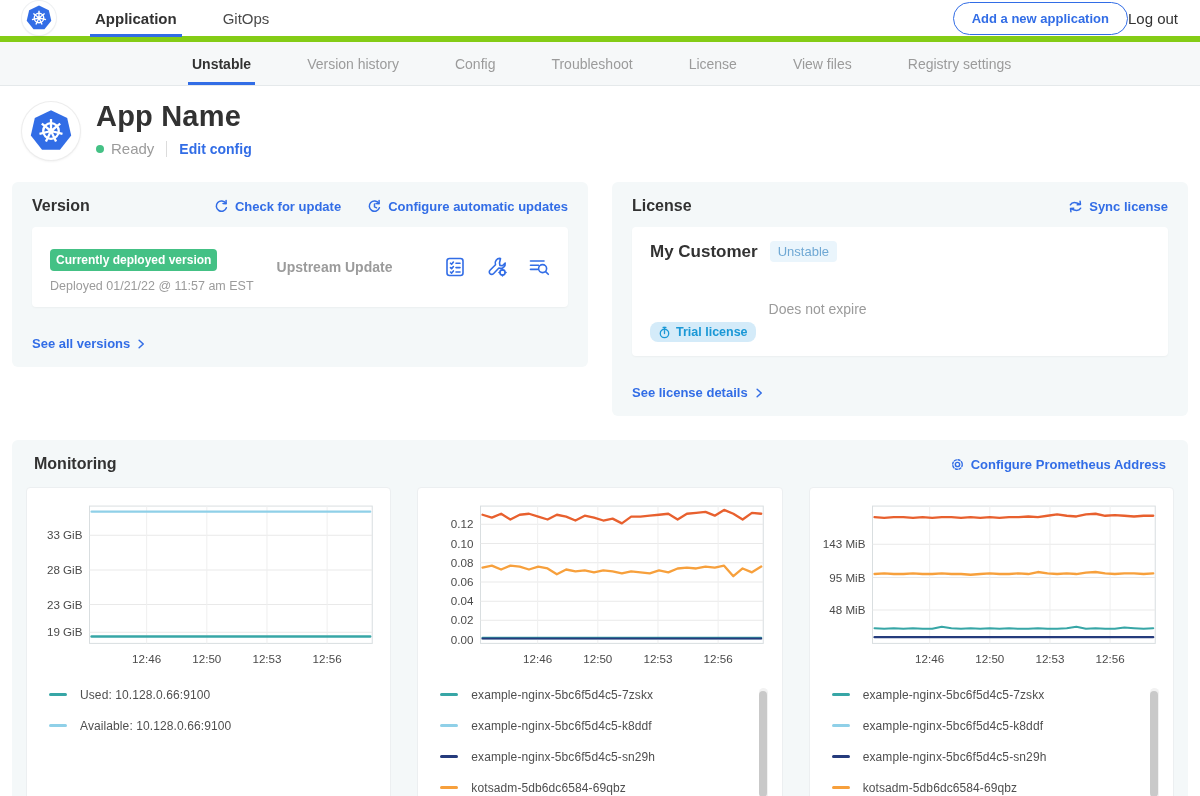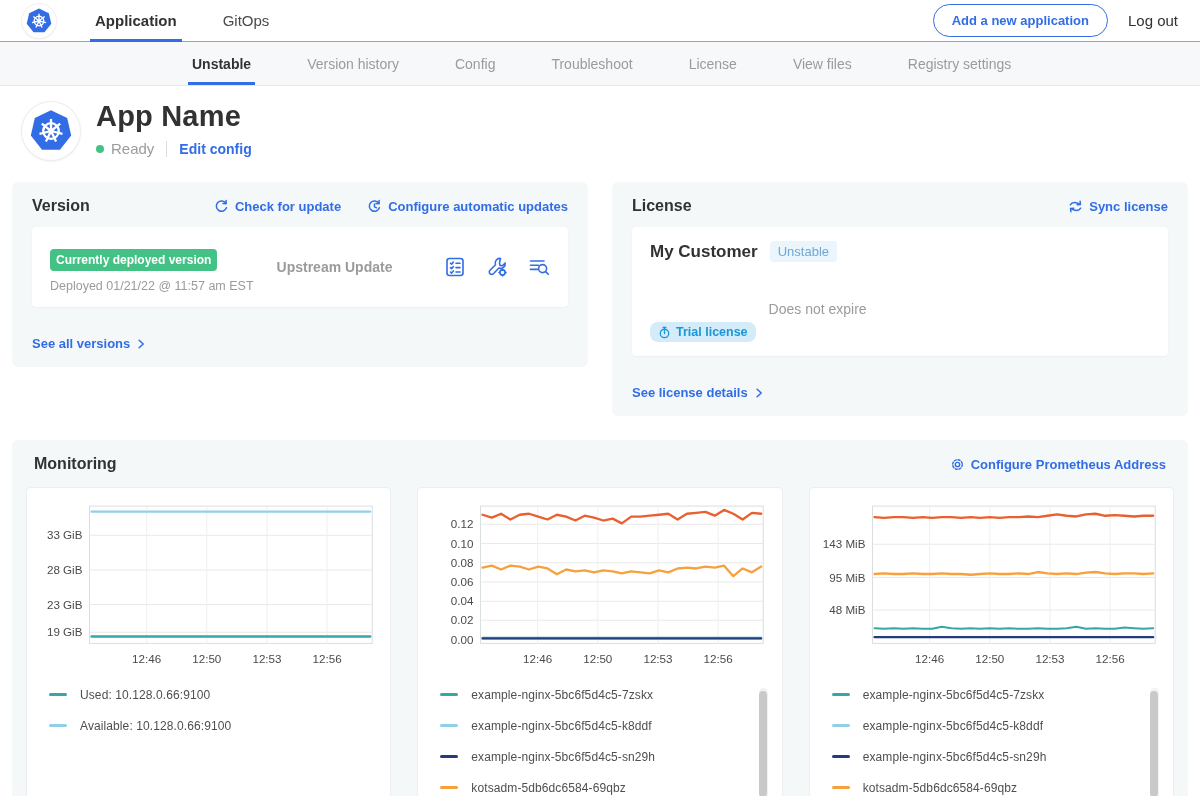--- a/index.html
+++ b/index.html
@@ -1,27 +1,27 @@
 <!DOCTYPE html>
 <html><head>
 <meta charset="utf-8">
 <style>
   * { margin:0; padding:0; box-sizing:border-box; }
   html,body { width:1200px; height:796px; background:#fff; overflow:hidden;
     font-family:"Liberation Sans","DejaVu Sans",sans-serif; color:#323232; }
 
   
-  .topnav { height:42px; display:flex; align-items:center; padding:0 22px; border-bottom:1px solid #84cc16; background:#fff; }
+  .topnav { height:42px; display:flex; align-items:center; padding:0 22px; border-bottom:6px solid #84cc16; background:#fff; }
   .logo-circle { width:34px; height:34px; border-radius:50%; background:#fff; box-shadow:0 0 0 1px #eef0f2, 0 1px 2px rgba(0,0,0,.12); display:flex; align-items:center; justify-content:center; }
   .logo-circle svg { width:28px; height:28px; }
   .topnav-tabs { display:flex; margin-left:34px; height:100%; }
   .topnav-tab { font-size:15px; font-weight:700; color:#323232; padding:0 5px; margin-right:36px; display:flex; align-items:center; height:100%; position:relative; cursor:pointer; }
   .topnav-tab.inactive { color:#4a4a4a; font-weight:400; }
   .topnav-tab.active::after { content:""; position:absolute; left:0; right:0; bottom:-1px; height:3px; background:#326de6; }
-  .topnav-right { margin-left:auto; display:flex; align-items:center; gap:20px; }
+  .topnav-right { margin-left:auto; display:flex; align-items:center; }
   .add-app-btn { border:1px solid #326de6; color:#326de6; font-weight:700; font-size:13px; padding:8px 18px; border-radius:19px; background:#fff; cursor:pointer; font-family:inherit; }
   .logout { font-size:15px; color:#323232; cursor:pointer; }
 
   
   .subnav { height:44px; background:#f6f8f9; border-bottom:1px solid #e5e9eb; display:flex; align-items:stretch; padding-left:188px; }
   .subnav-tab { font-size:14px; color:#9b9b9b; display:flex; align-items:center; padding:0 4px; margin-right:48px; position:relative; cursor:pointer; }
   .subnav-tab.active { color:#323232; font-weight:700; }
   .subnav-tab.active::after { content:""; position:absolute; left:0; right:0; bottom:0; height:3px; background:#326de6; }
 
   

